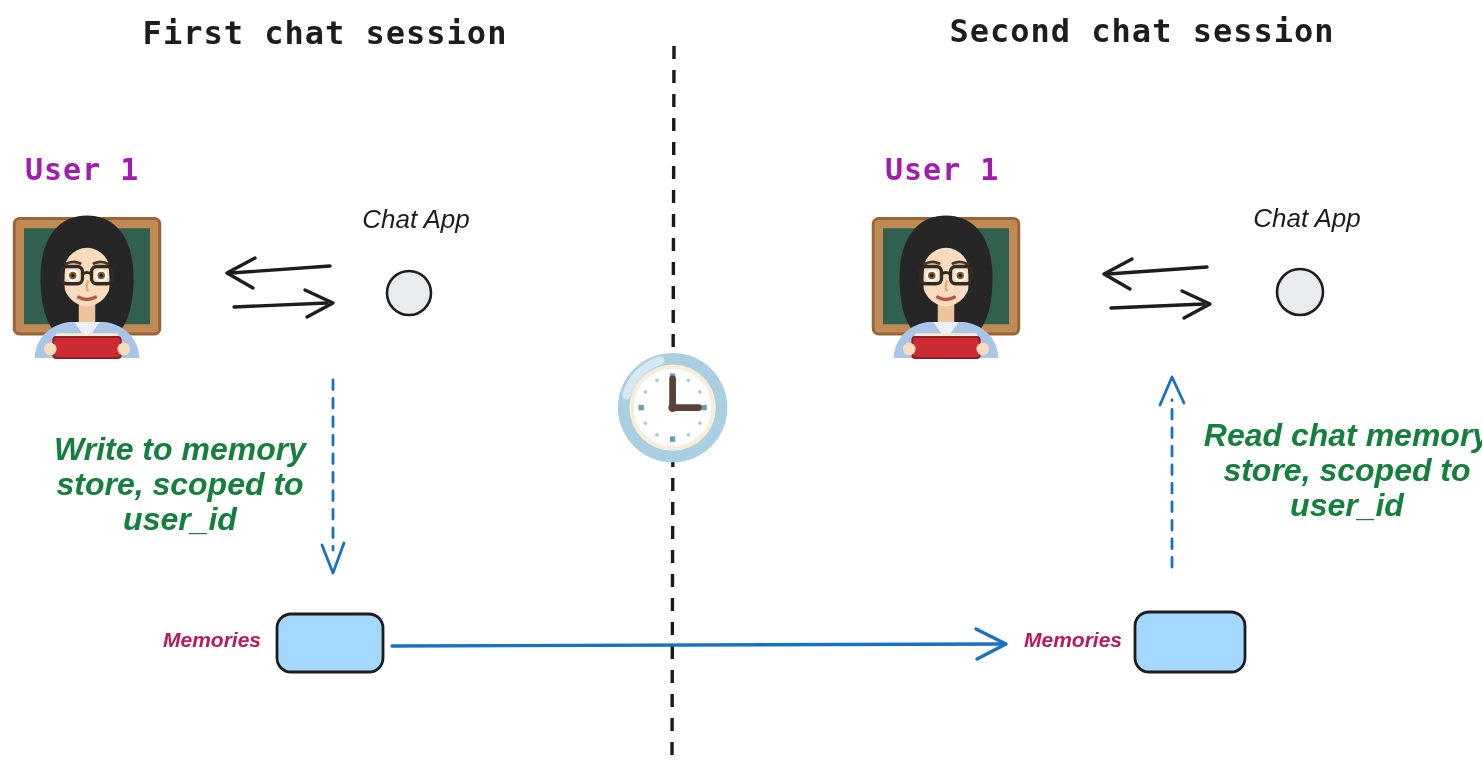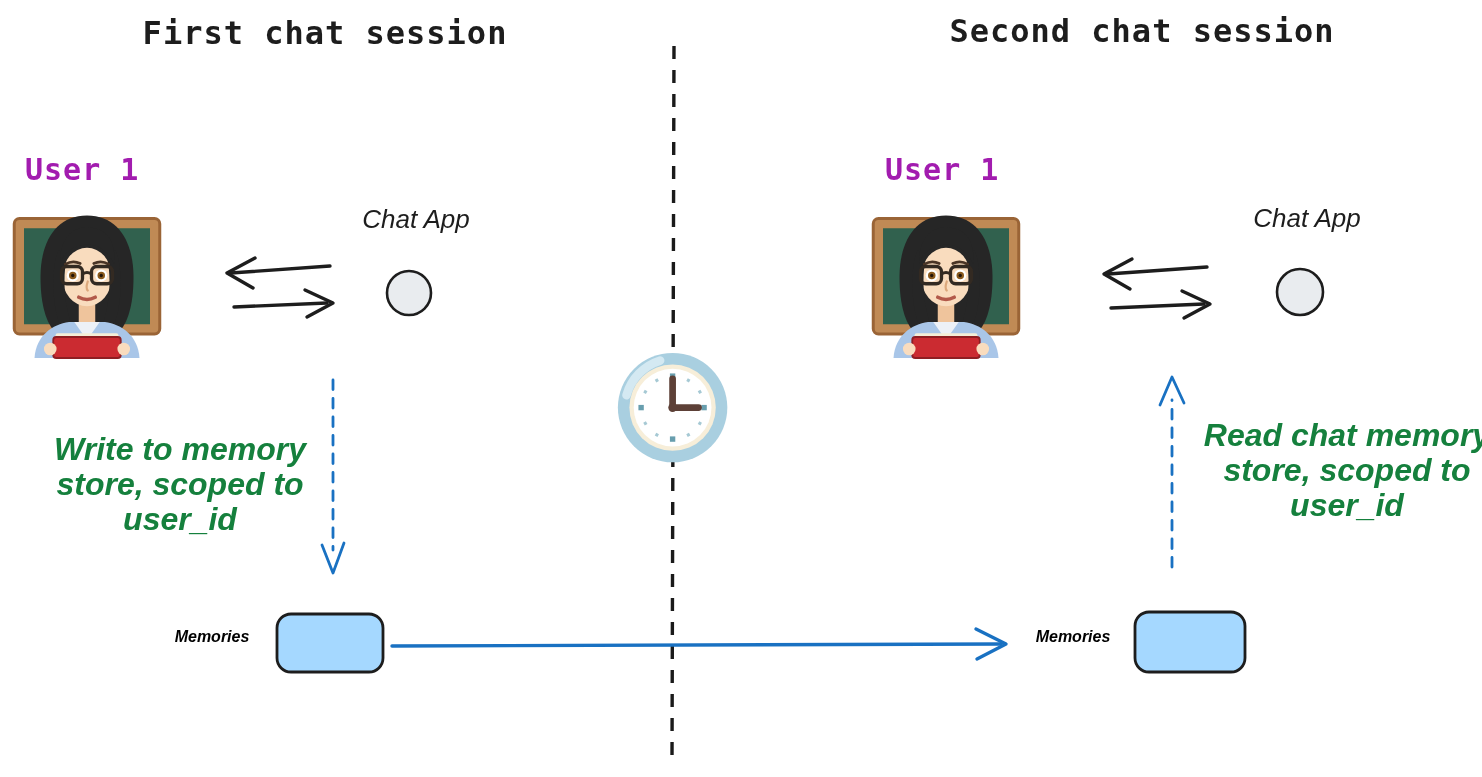--- a/index.html
+++ b/index.html
@@ -17,21 +17,21 @@
   .user-label{
     font-family:"DejaVu Sans Mono","Liberation Mono",monospace;
     font-weight:bold;font-size:30px;letter-spacing:1px;color:#a21caf;
   }
   .hand{font-style:italic;font-family:Liberation Sans, sans-serif;}
   .app-label{font-size:26px;color:#1d1d1d;transform:translateX(-50%);}
   .note{
     font-size:32px;color:#15803d;text-align:center;line-height:35px;
     transform:translateX(-50%);font-weight:bold;
   }
-  .mem-label{font-size:16px;color:#000000;transform:translateX(-50%);font-weight:bold;}
+  .mem-label{font-size:21px;color:#be185d;transform:translateX(-50%);font-weight:bold;}
 </style>
 </head>
 <body>
 
 <div class="canvas">
 
   <svg class="layer" width="1482" height="777" viewBox="0 0 1482 777">
     <defs>
       <g id="arrow-pair" fill="none" stroke="#1d1d1d" stroke-width="3.4" stroke-linecap="round" stroke-linejoin="round">
         <path d="M104,9 L5,16"></path>

